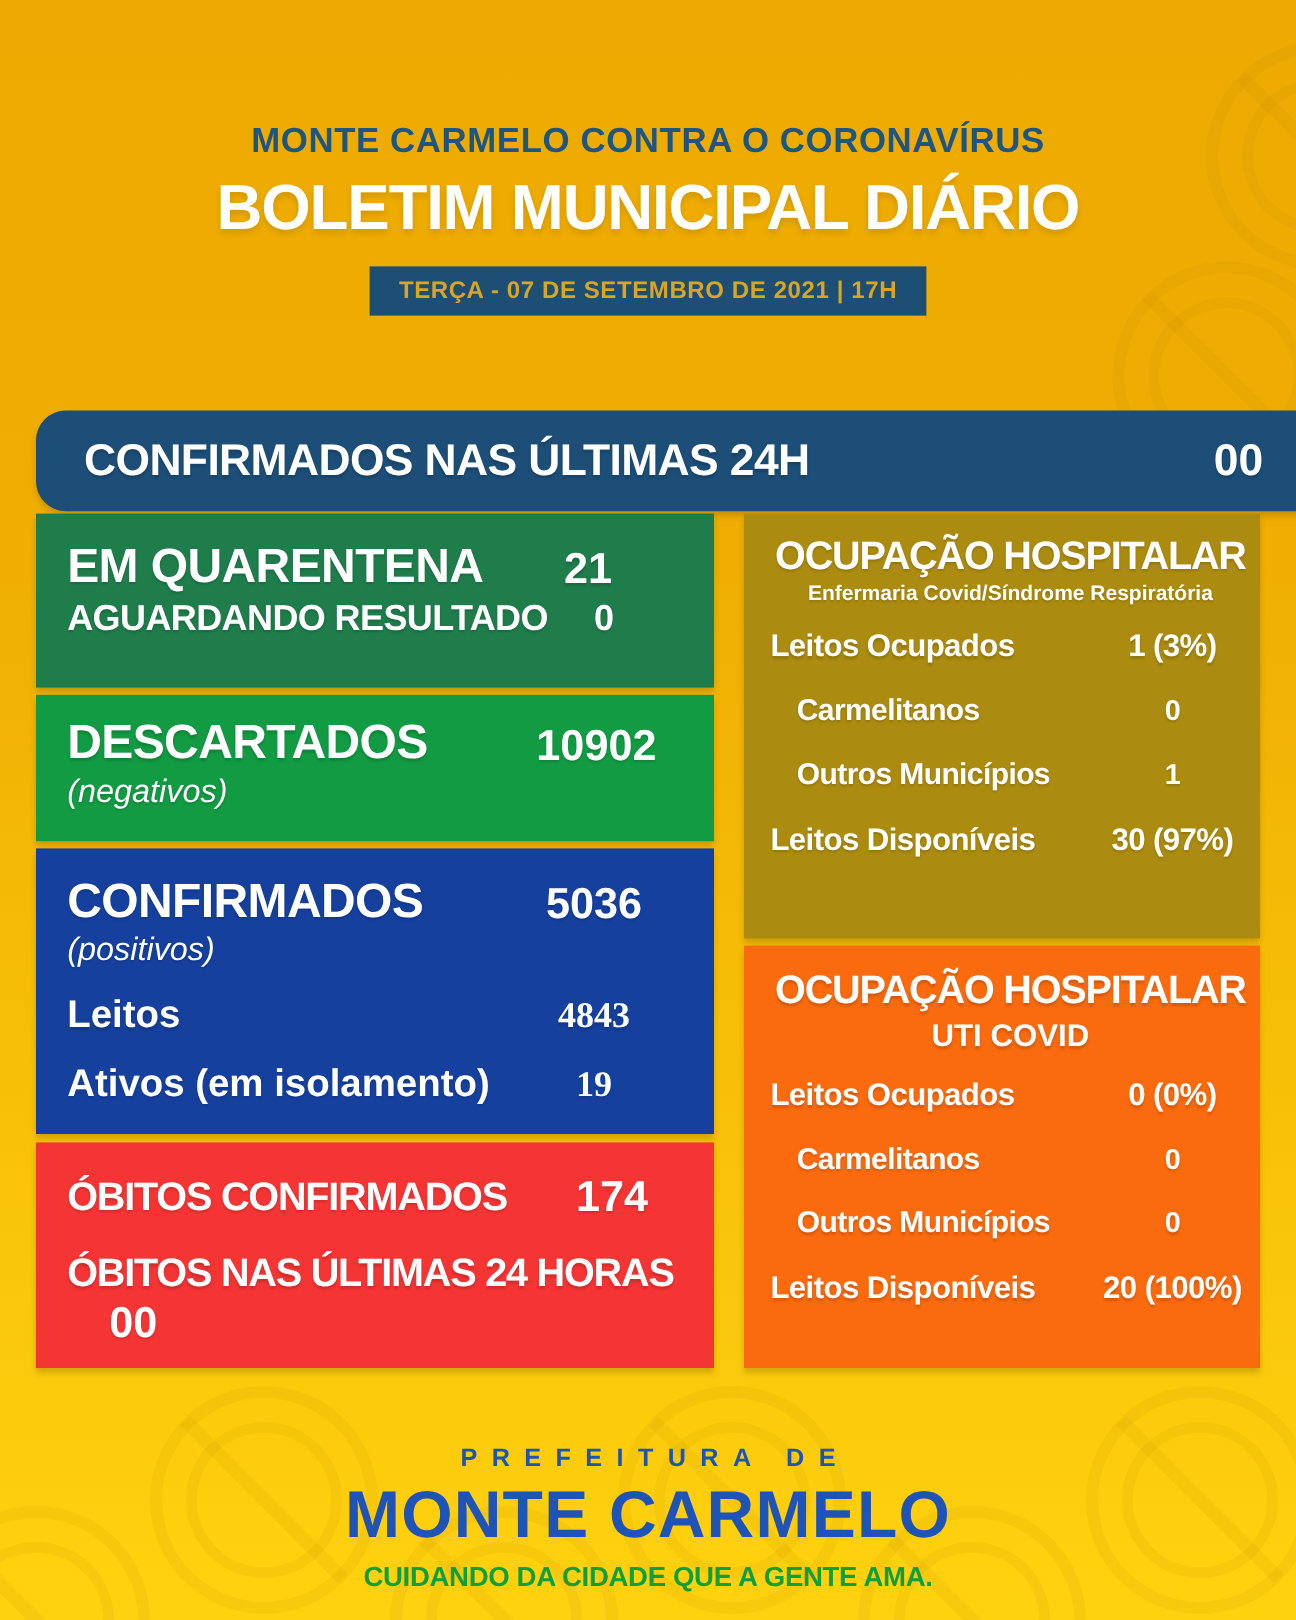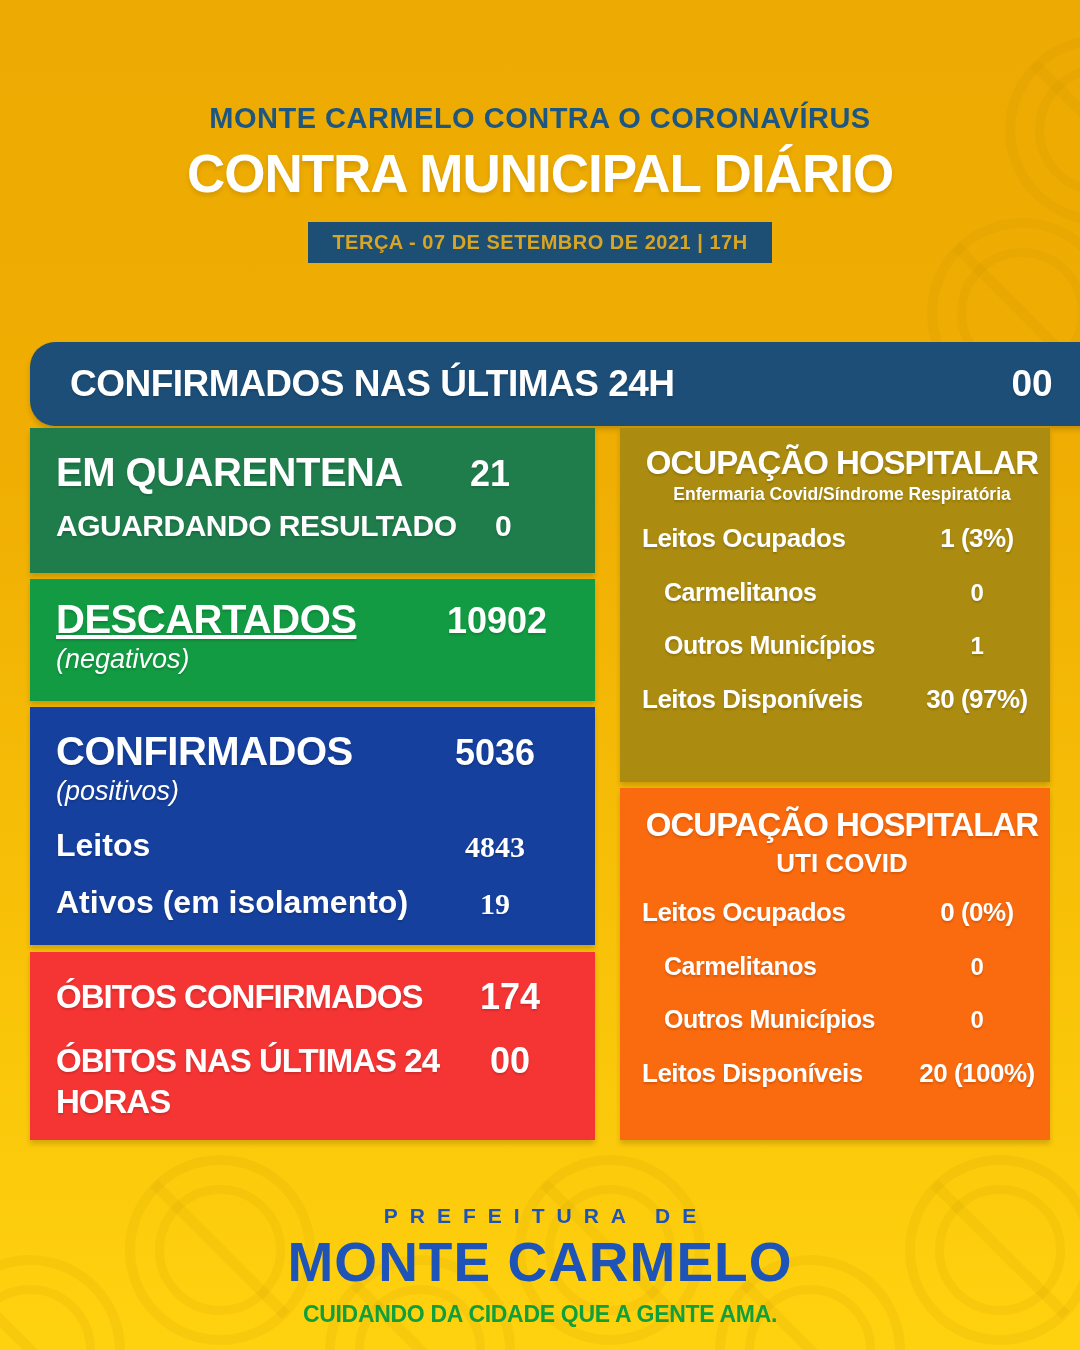--- a/index.html
+++ b/index.html
@@ -49,45 +49,45 @@
   
   .summary-bar{
     left:30px;top:342px;width:1078px;height:84px;background:#1c4e77;
     display:flex;align-items:center;padding:0 0 0 40px;border-radius:25px;
   }
   .summary-bar .lbl{font-size:37px;font-weight:800;letter-spacing:-.5px;}
   .summary-bar .val{width:100px;margin-right:26px;font-size:37px;}
   
   .blk-q{left:30px;top:428px;width:565px;height:145px;background:#1f7c4b;padding:22px 0 0 26px;}
   .blk-q .lbl{font-size:40px;font-weight:800;letter-spacing:-.5px;}
-  .blk-q .row2{margin-top:14px;}
+  .blk-q .row2{margin-top:4px;}
   .blk-q .row2 .lbl{font-size:30px;font-weight:800;}
   .blk-q .val{width:120px;margin-right:45px;font-size:36px;}
   .blk-q .row2 .val{font-size:30px;}
 
   .blk-d{left:30px;top:579px;width:565px;height:122px;background:#129b43;padding:18px 0 0 26px;}
-  .blk-d .lbl{font-size:40px;font-weight:800;letter-spacing:-.5px;text-decoration:underline;}
+  .blk-d .lbl{font-size:40px;font-weight:800;letter-spacing:-.5px;}
   .blk-d .val{width:140px;margin-right:28px;font-size:36px;}
   .blk-d .sublabel{font-size:27px;font-style:italic;font-weight:400;margin-top:2px;
     text-shadow:0 2px 2px rgba(0,0,0,.15);}
 
   .blk-c{left:30px;top:707px;width:565px;height:238px;background:#15409e;padding:22px 0 0 26px;}
   .blk-c .row1 .lbl{font-size:40px;font-weight:800;letter-spacing:-.5px;}
   .blk-c .val{width:120px;margin-right:40px;font-size:36px;}
   .blk-c .sublabel{font-size:27px;font-style:italic;font-weight:400;margin-top:2px;
     text-shadow:0 2px 2px rgba(0,0,0,.15);}
   .blk-c .sr{margin-top:20px;}
   .blk-c .sr .lbl{font-size:32px;font-weight:800;}
   .blk-c .sr .val{font-size:30px;font-family:Liberation Serif, serif;}
 
   .blk-o{left:30px;top:952px;width:565px;height:188px;background:#f53434;padding:24px 0 0 26px;}
   .blk-o .lbl{font-size:33px;font-weight:800;letter-spacing:-1px;white-space:normal;}
   .blk-o .val{width:110px;margin-right:30px;font-size:36px;}
   .blk-o .row{align-items:flex-start;}
-  .blk-o .row2{margin-top:22px;}
+  .blk-o .row2{margin-top:22px;flex-direction:column;}
   .blk-o .lbl{line-height:1.25;}
   
   .blk-ward{left:620px;top:428px;width:430px;height:354px;background:#ab8b10;padding:16px 8px 0 22px;}
   .blk-icu{left:620px;top:788px;width:430px;height:352px;background:#fa6a0e;padding:18px 8px 0 22px;}
   .hosp-title{
     text-align:center;font-size:33px;font-weight:800;letter-spacing:-1px;
     text-shadow:0 2px 2px rgba(0,0,0,.15);
   }
   .hosp-sub{
     text-align:center;font-weight:700;text-shadow:0 2px 2px rgba(0,0,0,.15);
@@ -121,21 +121,21 @@
   <div class="wm" style="left:1005px;top:35px"></div>
   <div class="wm" style="left:125px;top:1155px"></div>
   <div class="wm" style="left:515px;top:1155px"></div>
   <div class="wm" style="left:905px;top:1155px"></div>
   <div class="wm" style="left:-65px;top:1255px"></div>
   <div class="wm" style="left:325px;top:1255px"></div>
   <div class="wm" style="left:715px;top:1255px"></div>
 
   <div class="header">
     <div class="header-subtitle">MONTE CARMELO CONTRA O CORONAVÍRUS</div>
-    <h1 class="header-title">CONTRA MUNICIPAL DIÁRIO</h1>
+    <h1 class="header-title">BOLETIM MUNICIPAL DIÁRIO</h1>
     <div class="date-badge">TERÇA - 07 DE SETEMBRO DE 2021 | 17H</div>
   </div>
 
   <section class="blk summary-bar">
     <span class="lbl">CONFIRMADOS NAS ÚLTIMAS 24H</span>
     <span class="val">00</span>
   </section>
 
   <section class="blk blk-q">
     <div class="row">

